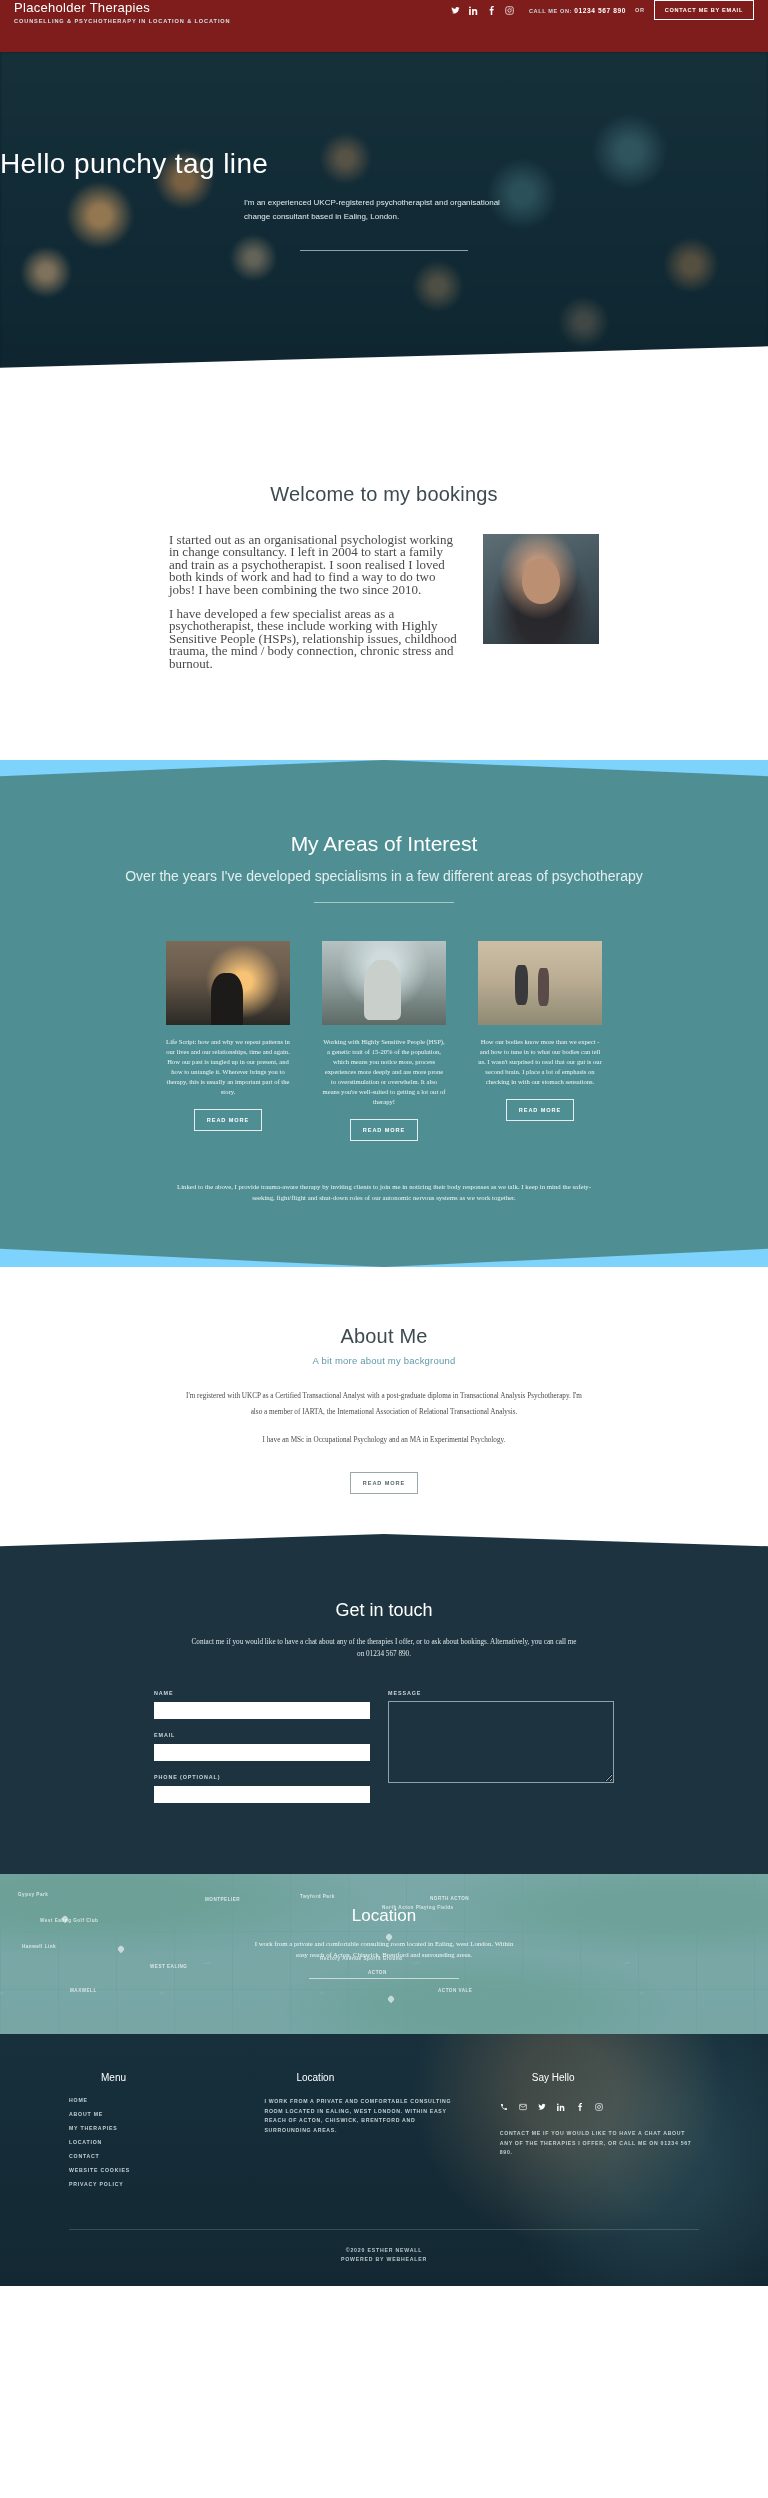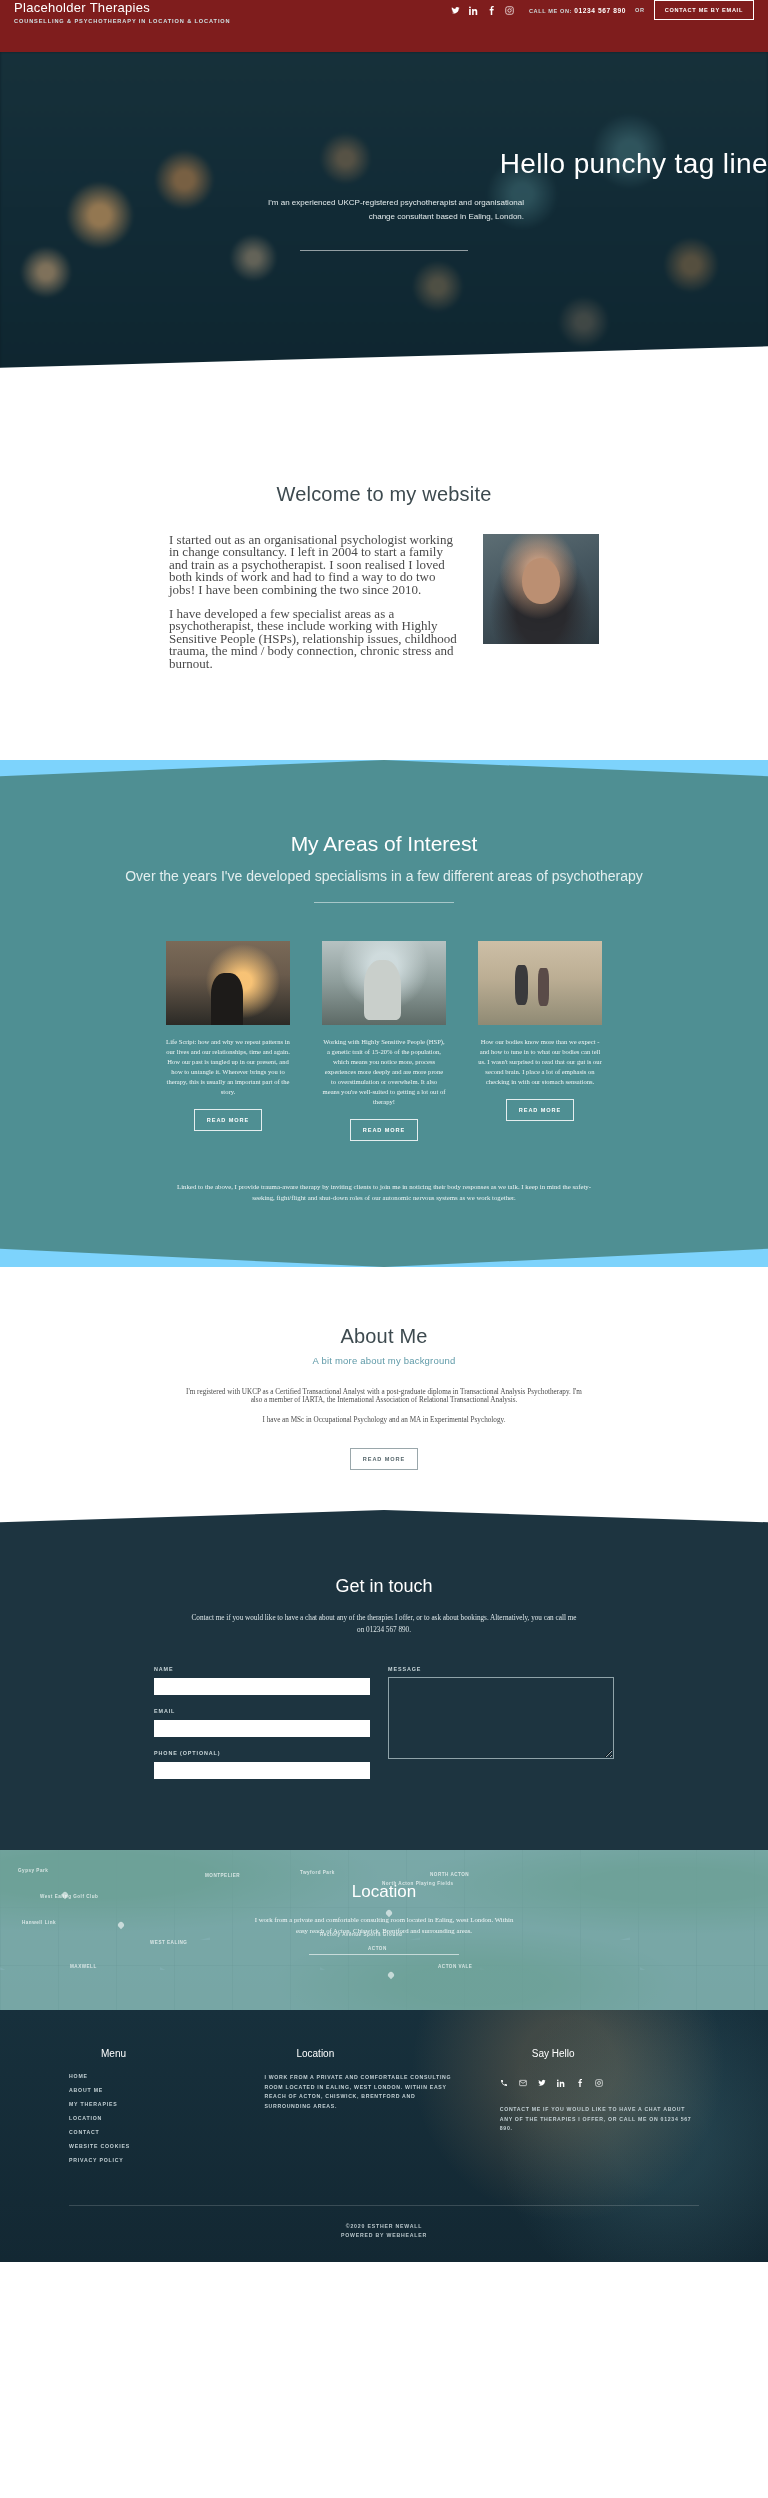--- a/index.html
+++ b/index.html
@@ -80,21 +80,21 @@
       radial-gradient(circle at 68% 40%, rgba(120,190,195,.45) 0 10px, rgba(120,190,195,0) 36px),
       radial-gradient(circle at 82% 28%, rgba(130,200,205,.45) 0 11px, rgba(130,200,205,0) 38px),
       radial-gradient(circle at 90% 60%, rgba(255,175,95,.5) 0 8px, rgba(255,175,95,0) 28px),
       radial-gradient(circle at 76% 76%, rgba(255,200,150,.35) 0 7px, rgba(255,200,150,0) 26px),
       linear-gradient(180deg, #1d3a44 0%, #14303c 45%, #0e2630 100%);
     filter: blur(1.5px);
   }
   .hero-dark { position: absolute; inset: 0; background: rgba(15,35,45,.42); }
   .hero-content {
     position: absolute; left: 0; right: 0; top: 96px;
-    text-align: right;
+    text-align: left;
   }
   .hero-title {
     color: #ffffff;
     font-size: 28px;
     font-weight: normal;
     letter-spacing: 0.4px;
   }
   .hero-sub {
     color: #e4eced;
     font-size: 8px;
@@ -257,21 +257,21 @@
 
   
   .about {
     background: #ffffff;
     padding: 58px 0 54px;
     text-align: center;
   }
   .about-body {
     font-family: "Liberation Serif", serif;
     font-size: 7.2px;
-    line-height: 8px;
+    line-height: 16px;
     color: #4a4a4a;
     width: 400px;
     margin: 22px auto 0;
   }
   .about-body p { margin-bottom: 12px; }
   .read-more.dark {
     border: 1px solid #9aa7ab;
     color: #56666b;
   }
 
@@ -501,21 +501,21 @@
   <div class="hero-dark"></div>
   <div class="hero-content">
     <div class="hero-title">Hello punchy tag line</div>
     <div class="hero-sub">I'm an experienced UKCP-registered psychotherapist and organisational change consultant based in Ealing, London.</div>
     <div class="hero-rule"></div>
   </div>
   <div class="hero-bottom-notch"></div>
 </div>
 
 <div class="welcome">
-  <div class="sec-title">Welcome to my website</div>
+  <div class="sec-title">Welcome to my bookings</div>
   <div class="welcome-body">
     <div class="welcome-text">
       <p>I started out as an organisational psychologist working in change consultancy. I left in 2004 to start a family and train as a psychotherapist. I soon realised I loved both kinds of work and had to find a way to do two jobs! I have been combining the two since 2010.</p>
       <p>I have developed a few specialist areas as a psychotherapist, these include working with Highly Sensitive People (HSPs), relationship issues, childhood trauma, the mind / body connection, chronic stress and burnout.</p>
     </div>
     <div class="portrait"></div>
   </div>
 </div>
 
 <div class="areas-wrap">

